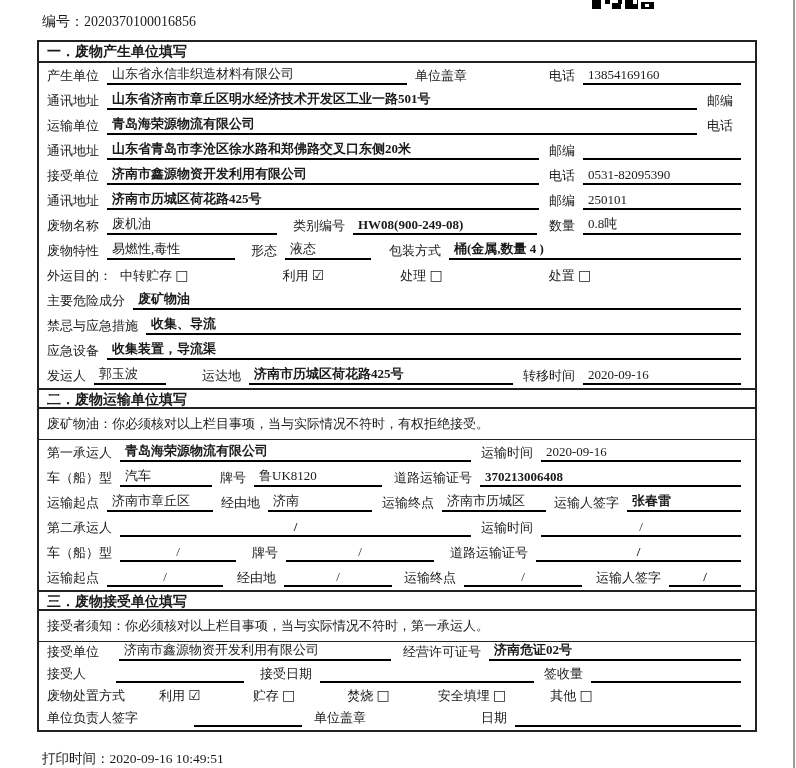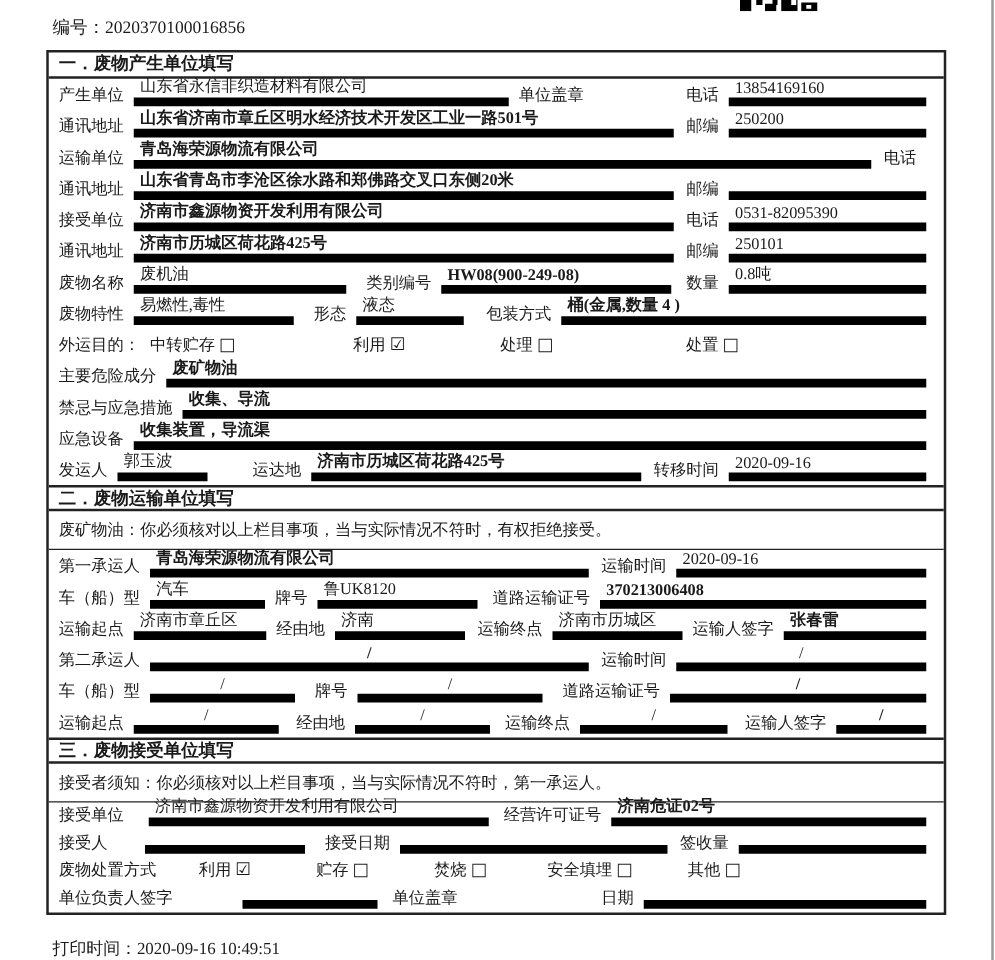--- a/index.html
+++ b/index.html
@@ -17,21 +17,21 @@
 
   .sec { height:21px; line-height:20px; font-weight:bold; font-size:14px;
          border-bottom:2px solid #222; padding-left:8px; white-space:nowrap; }
   .bt  { border-top:2px solid #222; }
   .notice { height:31px; display:flex; align-items:center; border-bottom:1px solid #222;
             padding-left:8px; white-space:nowrap; }
 
   .r { display:flex; align-items:flex-end; height:25px; padding:0 14px 3px 8px; }
   .r22 { height:22px; }
   .lbl { white-space:nowrap; margin-right:8px; flex:none;text-align:right; }
-  .fld { border-bottom:7px solid #000000; padding:0 5px; white-space:nowrap; flex:none; min-height:16px; }
+  .fld { border-bottom:2px solid #000000; padding:0 5px; white-space:nowrap; flex:none; min-height:16px; }
   .g   { flex:1 1 auto;font-weight:bold; }
   .c   { text-align:center; }
   .sp  { flex:1 1 auto; }
   .opt { white-space:nowrap; flex:none; }
   .box { font-family:"DejaVu Sans",sans-serif; font-size:14px; }
 
   .print-line { position:absolute; left:42px; top:750px; font-size:13.5px; white-space:nowrap; }
 </style>
 </head>
 <body>
@@ -64,21 +64,20 @@
       <span class="lbl" style="margin-left:8px">单位盖章</span>
       <span class="sp"></span>
       <span class="lbl">电话</span>
       <span class="fld" style="width:158px">13854169160</span>
     </div>
 
     <div class="r">
       <span class="lbl">通讯地址</span>
       <span class="fld g">山东省济南市章丘区明水经济技术开发区工业一路501号</span>
       <span class="lbl" style="margin-left:10px">邮编</span>
-      <span class="fld" style="width:158px">250200</span>
     </div>
 
     <div class="r">
       <span class="lbl">运输单位</span>
       <span class="fld g">青岛海荣源物流有限公司</span>
       <span class="lbl" style="margin-left:10px">电话</span>
     </div>
 
     <div class="r">
       <span class="lbl">通讯地址</span>

